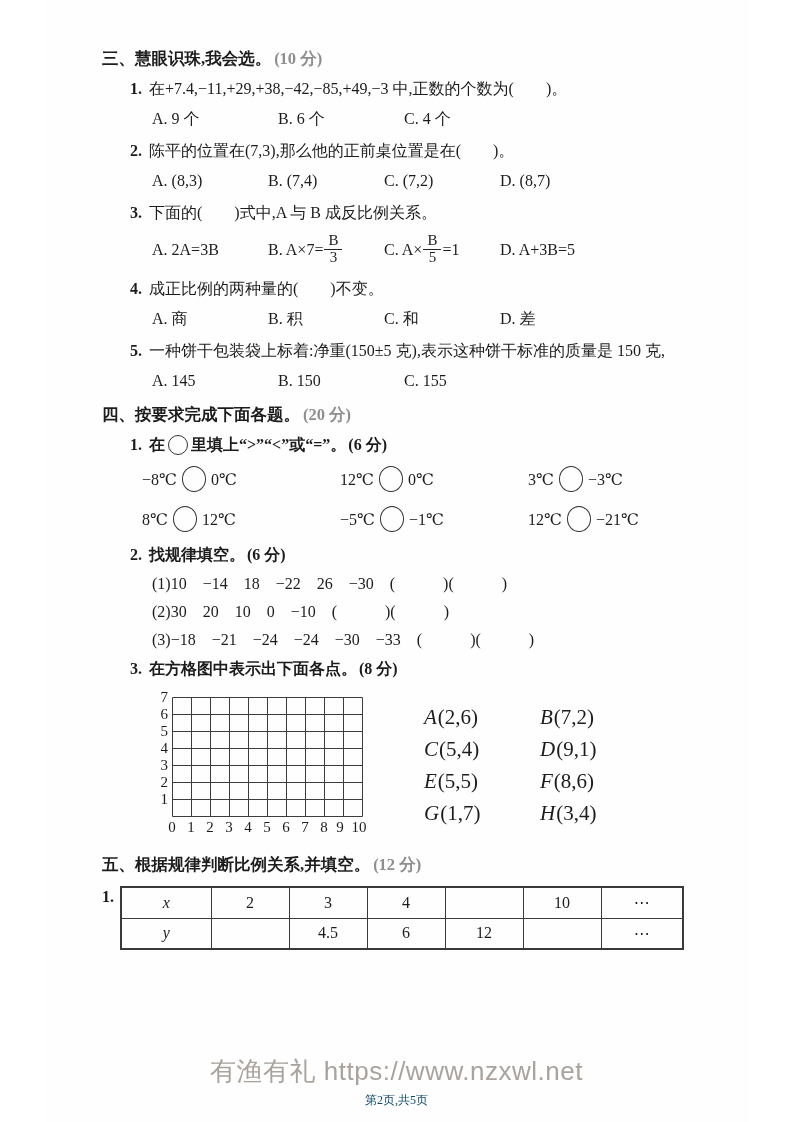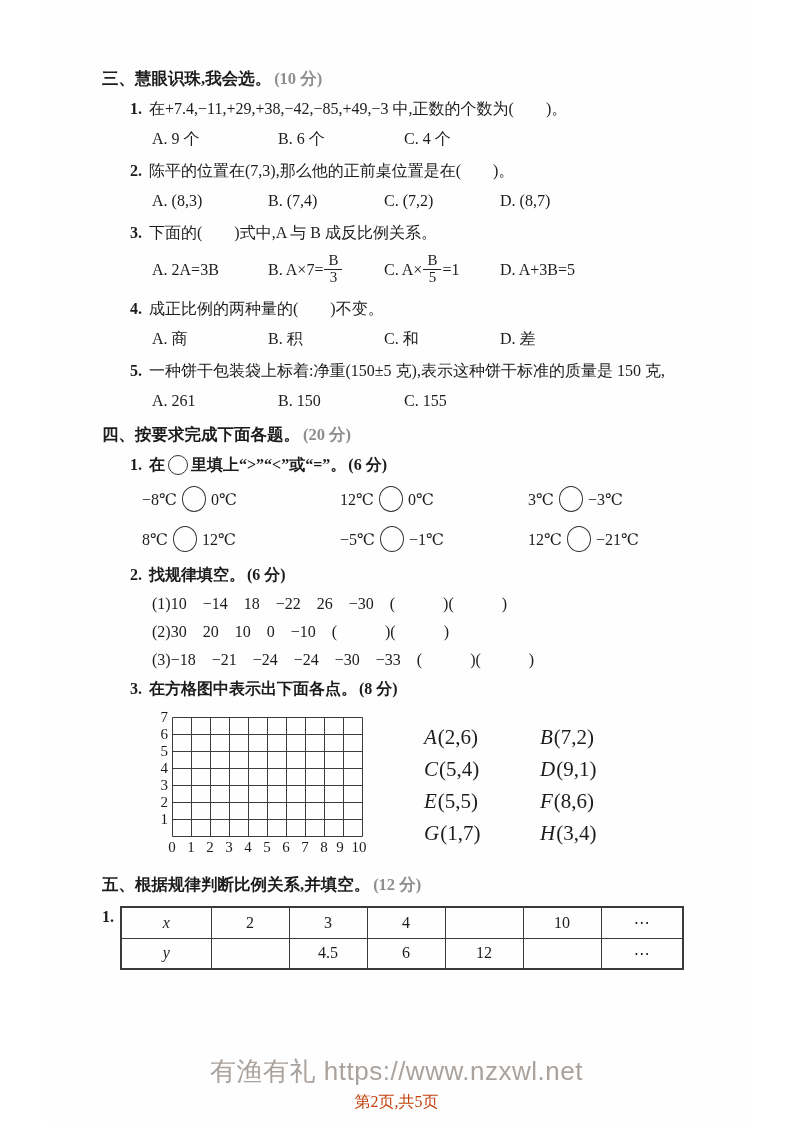--- a/index.html
+++ b/index.html
@@ -1,19 +1,19 @@
 <!DOCTYPE html>
 <html><head>
 <meta charset="utf-8">
 <style>
   *{margin:0;padding:0;box-sizing:border-box}
   html,body{background:#ffffff}
   .page{
     width:705px;height:1122px;margin:0 auto;background:#fefefe;
-    padding:64px 52px 0 58px;position:relative;overflow:hidden;
+    padding:44px 52px 0 58px;position:relative;overflow:hidden;
     font-family:"Liberation Serif","DejaVu Serif",serif;
     color:#1c1c1c;font-size:16px;
   }
   .sec{margin-bottom:4px}
   .sec-head{font-weight:bold;font-size:16.5px;line-height:30px}
   .sec-score{color:#8e8e8e;margin-left:3px;font-weight:bold}
   .q-line{padding-left:28px;line-height:30px}
   .q-line .qno{font-weight:bold;margin-right:7px}
   .strong .qtext{font-weight:bold}
   .item-score{font-weight:bold;margin-left:2px}
@@ -42,21 +42,21 @@
   .pt-row{line-height:31px}
   .pt{display:inline-block;width:112px;font-size:21px;white-space:nowrap}
   .pt i{font-style:italic;margin-right:1px}
   .tbl{display:flex;margin-top:4px}
   .tbl .qno{font-weight:bold;margin-right:6px;line-height:26px}
   table{border-collapse:collapse;border:2px solid #3a3a3a;margin-top:2px}
   td{border:1px solid #3a3a3a;height:31px;text-align:center;vertical-align:middle;font-size:16px;padding:0 4px}
   .cvar{font-style:italic}
   .footer{position:absolute;left:0;right:0;top:1054px;text-align:center}
   .wm{font-family:"Liberation Sans","DejaVu Sans",sans-serif;font-size:26px;color:#a9a29d;letter-spacing:.5px}
-  .pg{font-size:16px;color:#c2410c;margin-top:3px}
+  .pg{font-size:12px;color:#0c4a6e;margin-top:3px}
 </style>
 </head>
 <body>
 
 <div class="page">
 
   <div class="sec">
     <div class="sec-head"><span>三、慧眼识珠,我会选。</span><span class="sec-score">(10 分)</span></div>
 
     <div class="q-line"><span class="qno">1.</span><span class="qtext">在+7.4,−11,+29,+38,−42,−85,+49,−3 中,正数的个数为(　　)。</span></div>
@@ -85,21 +85,21 @@
     <div class="q-line"><span class="qno">4.</span><span class="qtext">成正比例的两种量的(　　)不变。</span></div>
     <div class="opts">
       <span class="opt">A. 商</span>
       <span class="opt">B. 积</span>
       <span class="opt">C. 和</span>
       <span class="opt">D. 差</span>
     </div>
 
     <div class="q-line"><span class="qno">5.</span><span class="qtext">一种饼干包装袋上标着:净重(150±5 克),表示这种饼干标准的质量是 150 克,</span></div>
     <div class="opts">
-      <span class="opt w3">A. 261</span>
+      <span class="opt w3">A. 145</span>
       <span class="opt w3">B. 150</span>
       <span class="opt w3">C. 155</span>
     </div>
   </div>
 
   <div class="sec">
     <div class="sec-head"><span>四、按要求完成下面各题。</span><span class="sec-score">(20 分)</span></div>
 
     <div class="q-line strong"><span class="qno">1.</span><span class="qtext"><span>在</span><span class="cmp cmp-sm"></span><span>里填上“&gt;”“&lt;”或“=”。</span><span class="item-score">(6 分)</span></span></div>
 

